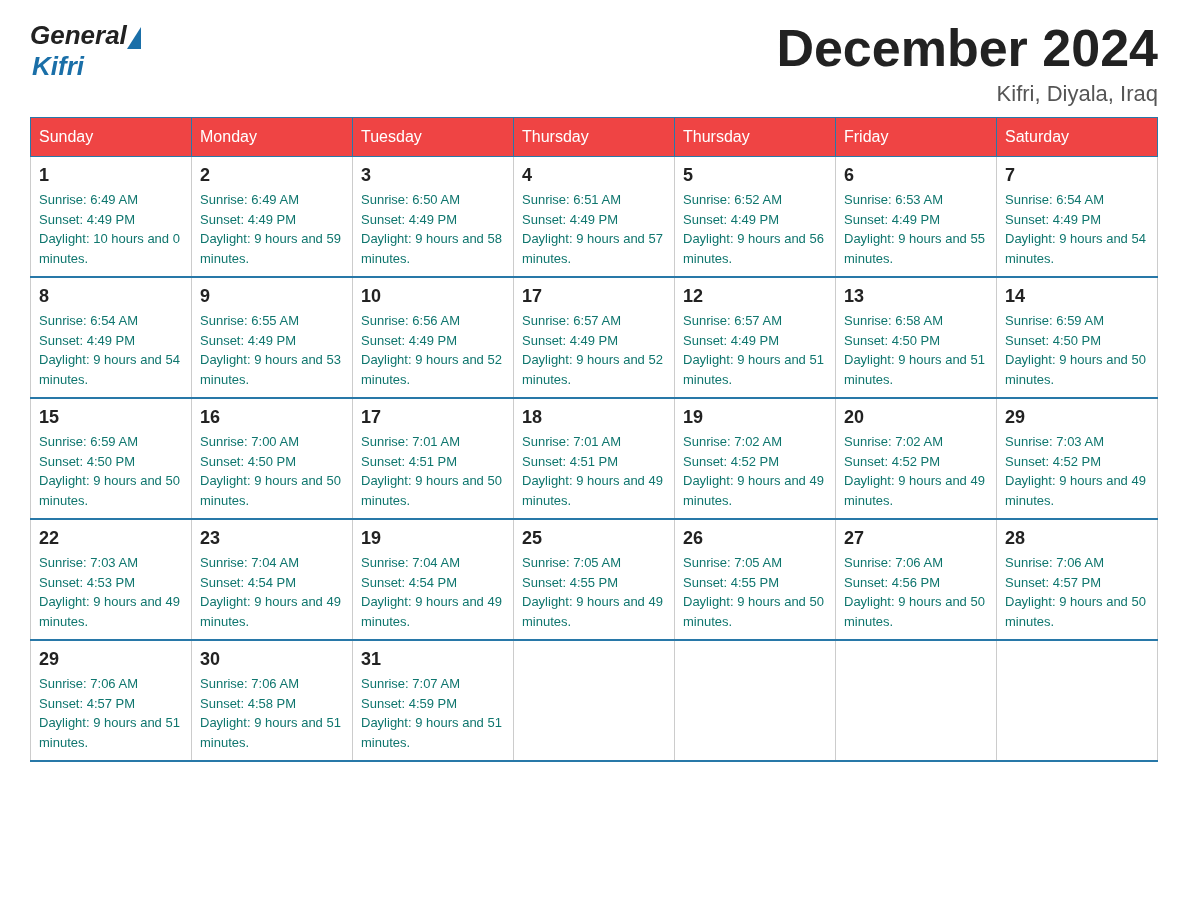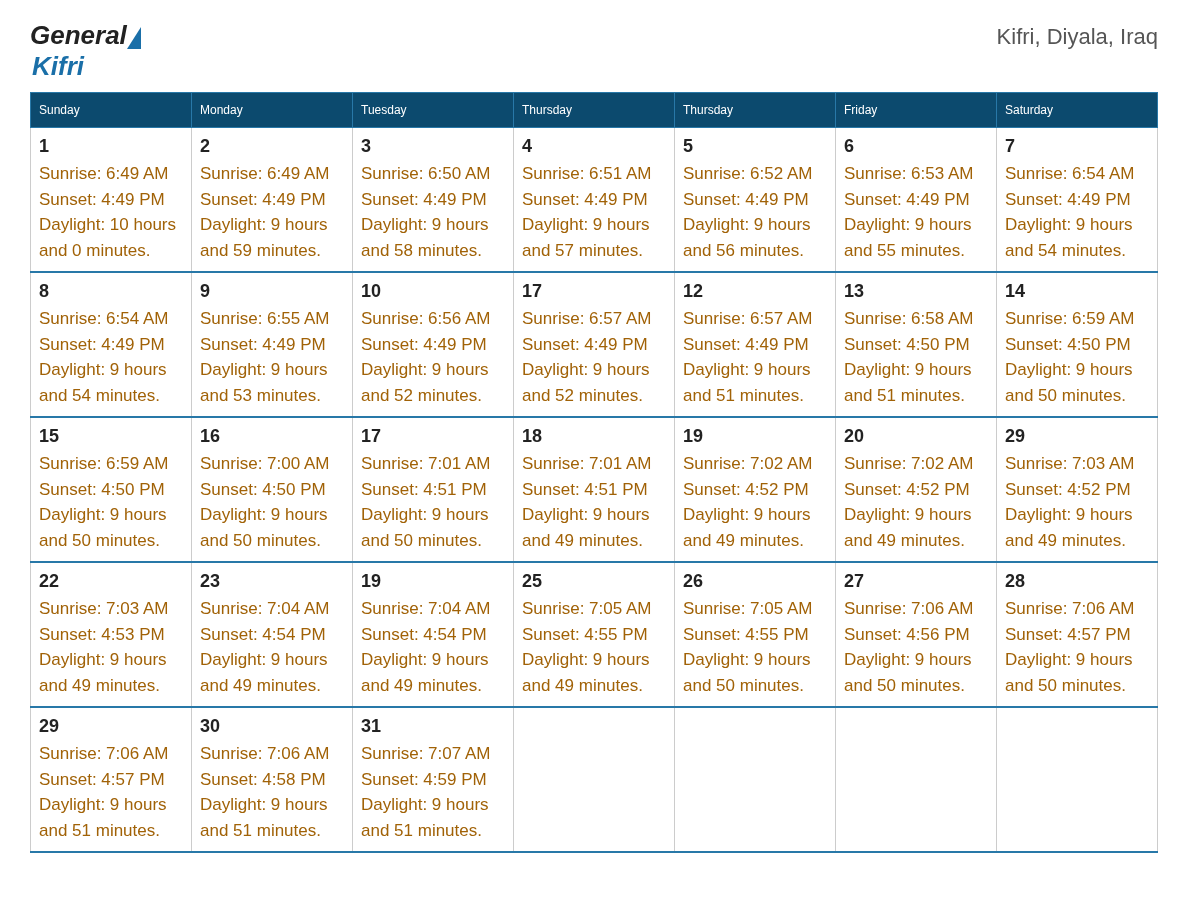--- a/index.html
+++ b/index.html
@@ -62,24 +62,24 @@
       font-size: 22px;
       color: #555;
       margin-top: 4px;
     }
     table {
       width: 100%;
       border-collapse: collapse;
       margin-top: 10px;
     }
     thead th {
-      background-color: #0c4a6e;
+      background-color: #ef4444;
       color: #fff;
       padding: 10px 8px;
-      font-size: 12px;
+      font-size: 16px;
       font-weight: normal;
       text-align: left;
       border: 1px solid #2878a8;
     }
     tbody td {
       vertical-align: top;
       padding: 8px 8px;
       font-size: 13px;
       color: #333;
       border: 1px solid #ccc;
@@ -90,42 +90,43 @@
       border-bottom: 2px solid #2878a8;
     }
     .day-number {
       font-size: 18px;
       font-weight: bold;
       color: #222;
       display: block;
       margin-bottom: 4px;
     }
     .day-info {
-      font-size: 17px;
+      font-size: 13px;
       line-height: 1.5;
-      color: #a16207;
+      color: #0f766e;
     }
     .empty-cell {
       background: #fff;
     }
   </style>
 </head>
 <body>
 
 <div class="header">
   <div class="logo">
     <div class="logo-wrap">
       <div class="logo-line1">
         <span class="logo-text-general">General</span>
         <div class="logo-triangle"></div>
       </div>
       <div class="logo-line2">Kifri</div>
     </div>
   </div>
   <div class="title-area">
+    <div class="month-title">December 2024</div>
     <div class="location">Kifri, Diyala, Iraq</div>
   </div>
 </div>
 
 <table>
   <thead>
     <tr>
     <th>Sunday</th>
         <th>Monday</th>
         <th>Tuesday</th>

